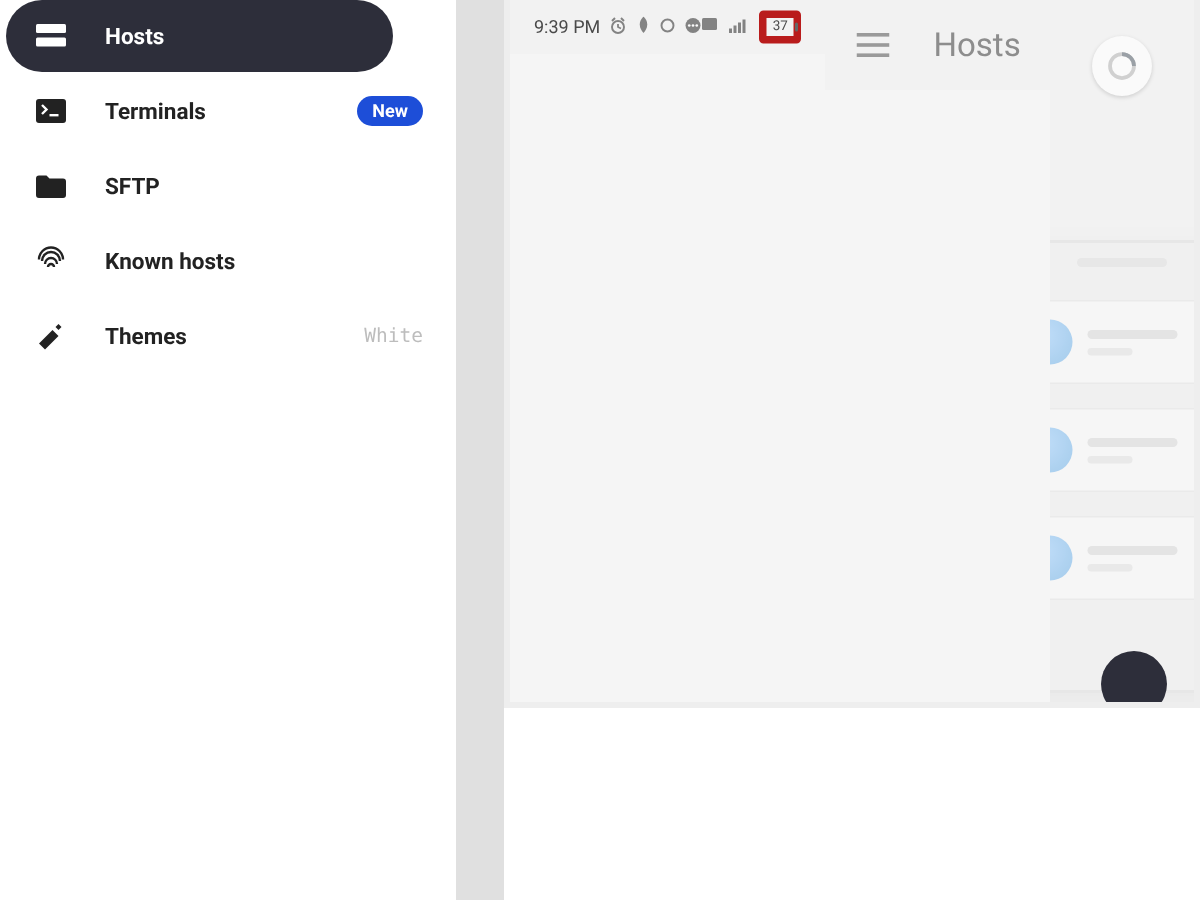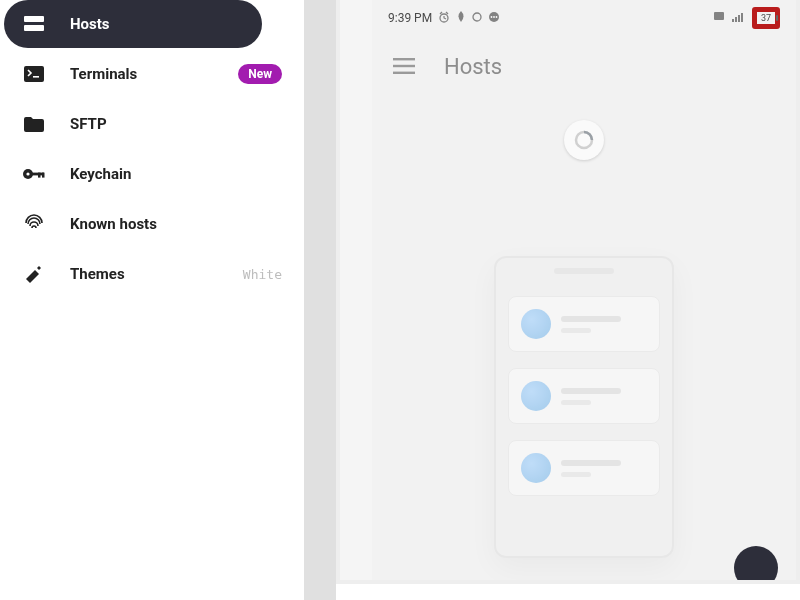--- a/index.html
+++ b/index.html
@@ -14,28 +14,27 @@
   .left-panel {
     width: 336px;
     height: 600px;
     border-right: 32px solid #e0e0e0;
     background: #fff;
     display: flex;
     flex-direction: column;
   }
   .right-panel {
     flex: 1;
-    height: 584px;
+    height: 472px;
     background: #f5f5f5;
     border: 4px solid #eee;
     border-top: 0;
     position: relative;
     display: flex;
-    flex-direction: column;
-    padding-left: 32px;
+    flex-direction: row;
   }
   .trial-block {
     padding: 10px 20px 12px 20px;
   }
   .trial-line {
     font-size: 12px;
     color: #9aa0a6;
   }
   .trial-learn {
     font-size: 13px;
@@ -70,21 +69,21 @@
   .menu-item .spacer { flex: 1; }
   .menu-item.active {
     background: #2d2e3a;
     color: #fff;
     width: 258px;
   }
   .menu-item.active svg path,
   .menu-item.active svg rect,
   .menu-item.active svg circle { fill: #fff; }
   .badge-new {
-    background: #a21caf;
+    background: #1d4ed8;
     color: #fff;
     font-size: 12px;
     font-weight: 700;
     padding: 3px 10px;
     border-radius: 12px;
   }
   .theme-val {
     color: #bdbdbd;
     font-size: 13px;
     font-family: "SFMono-Regular", Menlo, monospace;
@@ -261,32 +260,20 @@
       <span class="icon">
         <svg width="20" height="16">
             <path d="M0 3 Q0 1 2 1 H7 L9 3 H18 Q20 3 20 5 V14 Q20 16 18 16 H2 Q0 16 0 14 Z" fill="#222"></path>
           </svg>
       </span>
       <span>SFTP</span>
     </div>
 
 
 
-    <div class="menu-item">
-      <span class="icon">
-        <svg width="22" height="14">
-            <circle cx="5" cy="7" r="5" fill="#222"></circle>
-            <circle cx="5" cy="7" r="1.6" fill="#fff"></circle>
-            <rect x="9" y="5.6" width="12" height="2.8" fill="#222"></rect>
-            <rect x="15" y="5.6" width="2.5" height="5" fill="#222"></rect>
-            <rect x="19" y="5.6" width="2.5" height="5" fill="#222"></rect>
-          </svg>
-      </span>
-      <span>Keychain</span>
-    </div>
 
 
     <div class="menu-item">
       <span class="icon">
         <svg width="20" height="20">
             <path d="M4 10 A6 6 0 0 1 16 10" stroke="#222" stroke-width="1.6" fill="none"></path>
             <path d="M6 12 A4 4 0 0 1 14 12" stroke="#222" stroke-width="1.6" fill="none"></path>
             <path d="M8 14 A2 2 0 0 1 12 14" stroke="#222" stroke-width="1.6" fill="none"></path>
             <path d="M2 9 A8 8 0 0 1 18 9" stroke="#222" stroke-width="1.6" fill="none"></path>
           </svg>

